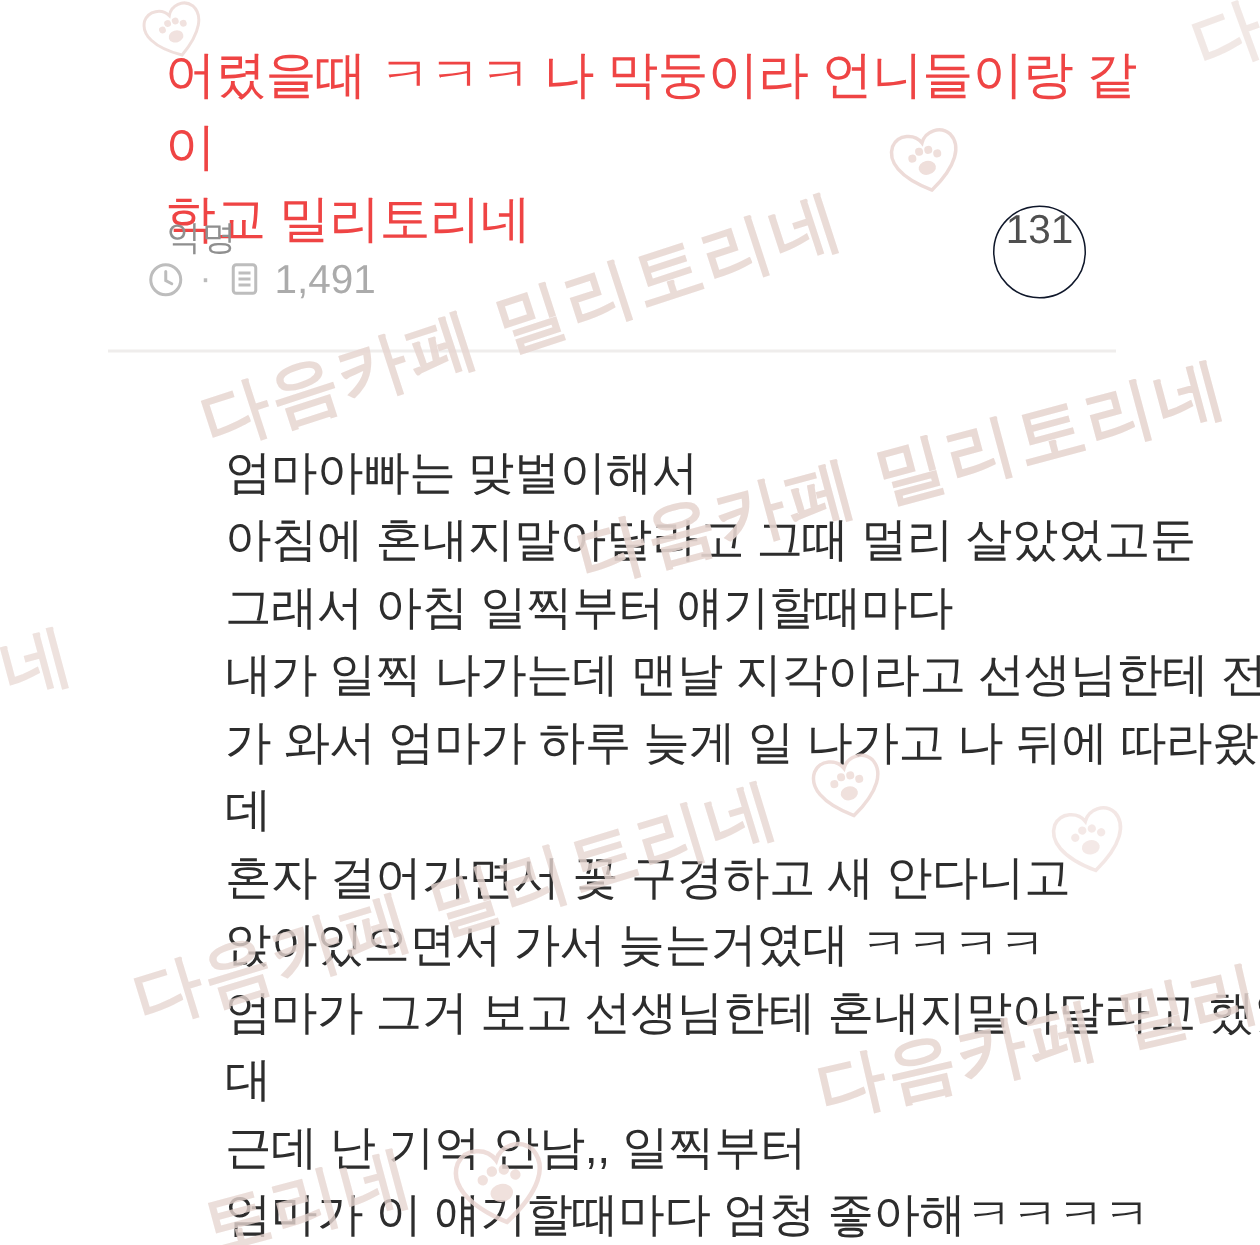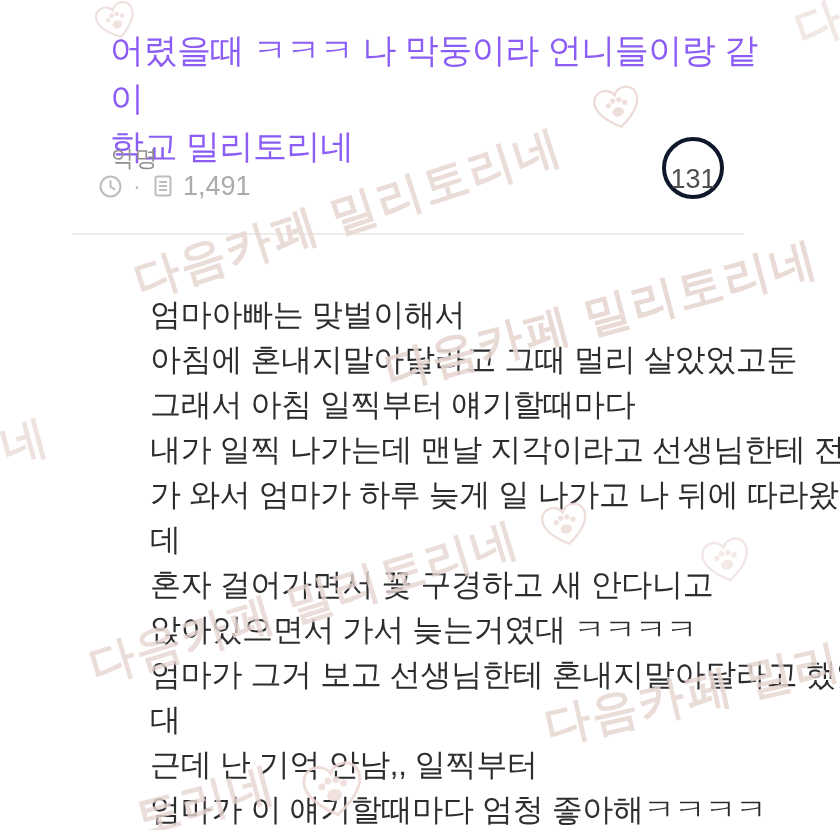--- a/index.html
+++ b/index.html
@@ -3,38 +3,38 @@
 <meta charset="utf-8">
 <style>
   html,body { margin:0; padding:0; background:#fff; }
   .screen {
     position:relative; width:840px; height:830px; background:#ffffff;
     overflow:hidden; font-family:"Liberation Sans", sans-serif;
   }
   
   .title {
     position:absolute; left:110px; top:26px; width:660px;
-    font-size:34px; line-height:48px; font-weight:500; color:#8b5cf6;
+    font-size:34px; line-height:48px; font-weight:500; color:#ef4444;
     letter-spacing:-0.5px;
   }
   .author {
     position:absolute; left:111px; top:143px;
     font-size:23px; color:#8f8f8f; letter-spacing:0.5px;
   }
   .meta-row {
     position:absolute; left:98px; top:172px; height:28px;
     display:flex; align-items:center; gap:8px;
     font-size:27px; color:#ababab;
   }
   .meta-row svg { display:block; }
   .meta-dot { color:#bbb; font-size:24px; padding:0 2px; }
   .comment-badge {
     position:absolute; left:662px; top:137px; width:62px; height:62px;
-    border:4px solid #0f172a; border-radius:50%;
-    display:flex; align-items:flex-end; justify-content:center;
+    border:1px solid #0f172a; border-radius:50%;
+    display:flex; align-items:flex-start; justify-content:center;
     font-size:27px; color:#4f4f4f; background:#fff; box-sizing:border-box;
   }
   .divider {
     position:absolute; left:72px; top:233px; width:672px; height:2px;
     background:#efedec;
   }
   
   .post-body {
     position:absolute; left:110px; top:292px; width:680px;
     font-size:31px; line-height:45px; color:#2d2d2d; letter-spacing:-0.3px;

